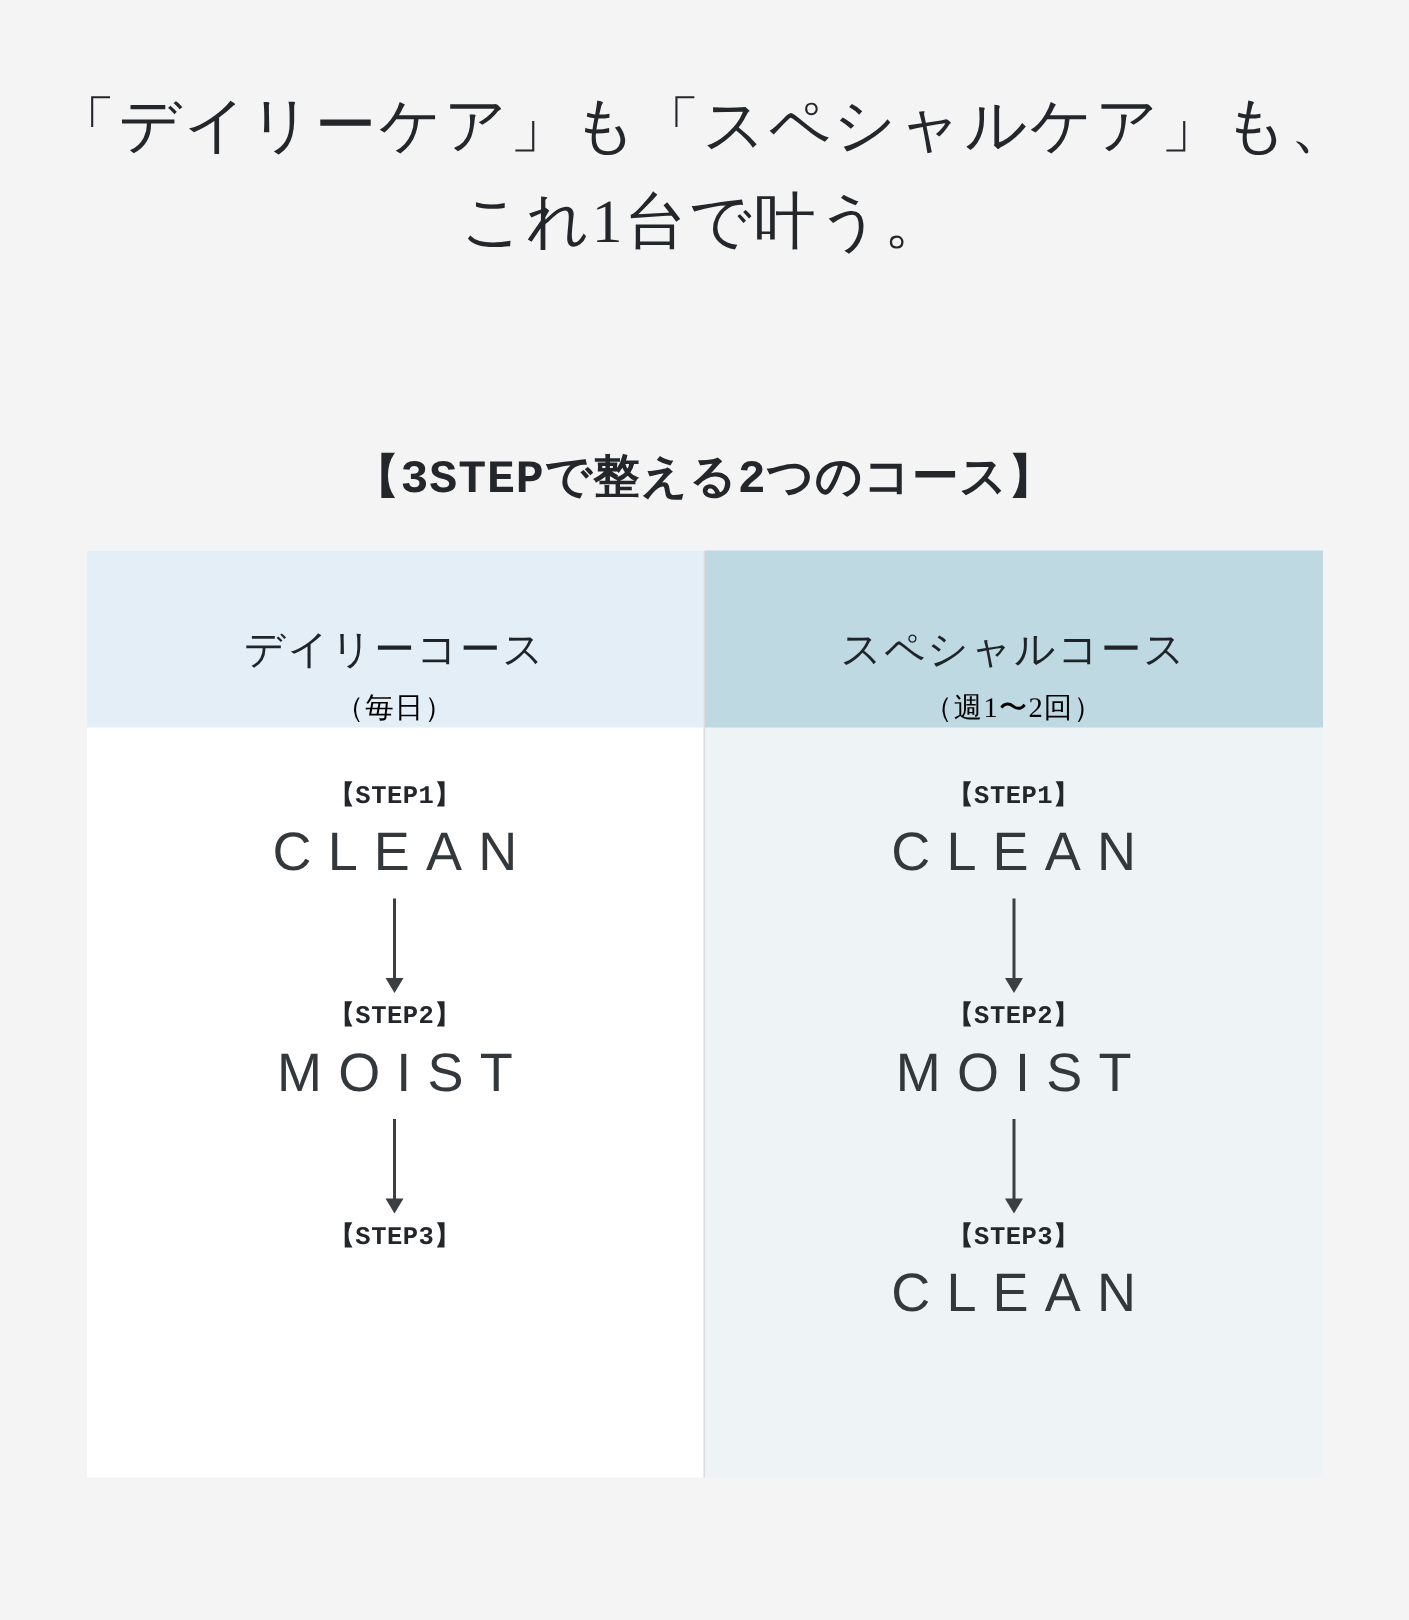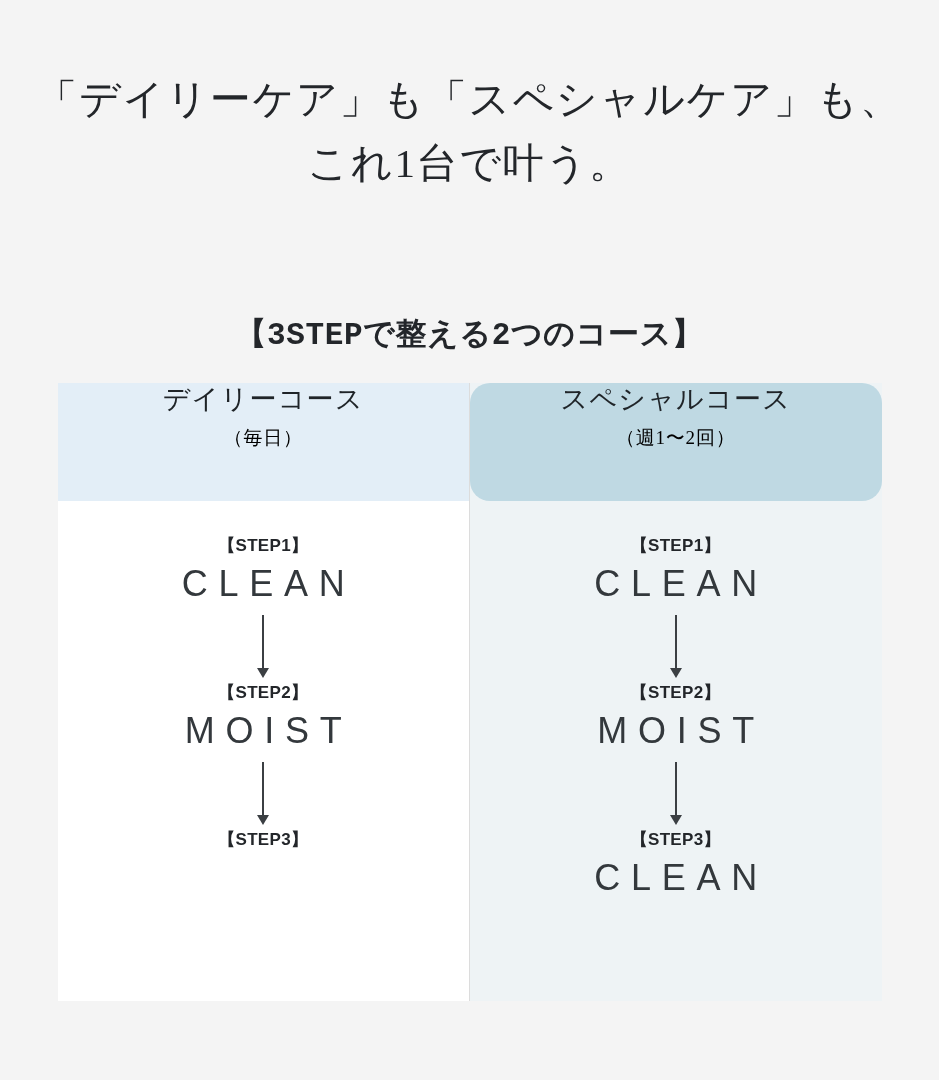--- a/index.html
+++ b/index.html
@@ -23,21 +23,21 @@
   }
 
   
   .headline {
     text-align: center;
     font-family: "Liberation Serif", serif;
     font-size: 41px;
     line-height: 1.55;
     letter-spacing: 0.04em;
     color: #23262a;
-    padding-top: 68px;
+    padding-top: 52px;
     font-weight: 400;
   }
   .headline .line {
     display: block;
     white-space: nowrap;
   }
 
   
   .subheading {
     text-align: center;
@@ -66,30 +66,29 @@
   .course-col.special {
     background: #eef3f5;
   }
 
   .col-head {
     height: 118px;
     box-sizing: border-box;
     display: flex;
     flex-direction: column;
     align-items: center;
-    justify-content: flex-start;
+    justify-content: flex-end;
     font-family: "Liberation Serif", serif;
     letter-spacing: 0.08em;
   }
   .course-col.daily .col-head {
     background: #e3eef7;
   }
   .course-col.special .col-head {
     background: #bfd9e3;
-    border-radius: 20px;
   }
   .col-head .title {
     font-size: 27px;
     color: #1f2428;
     line-height: 1.2;
   }
   .col-head .freq {
     font-size: 19px;
     color: #000000;
     margin-top: 10px;
@@ -103,21 +102,21 @@
     flex-direction: column;
     align-items: center;
     justify-content: flex-start;
     padding-top: 33px;
   }
 
   .step-block {
     text-align: center;
   }
   .step-label {
-    font-family: Liberation Sans, sans-serif;
+    font-family: Liberation Mono, monospace;
     font-size: 17px;
     font-weight: 700;
     letter-spacing: 0.02em;
     color: #23262a;
   }
   .step-name {
     font-family: "Liberation Sans", sans-serif;
     font-size: 36px;
     font-weight: 300;
     letter-spacing: 0.30em;

